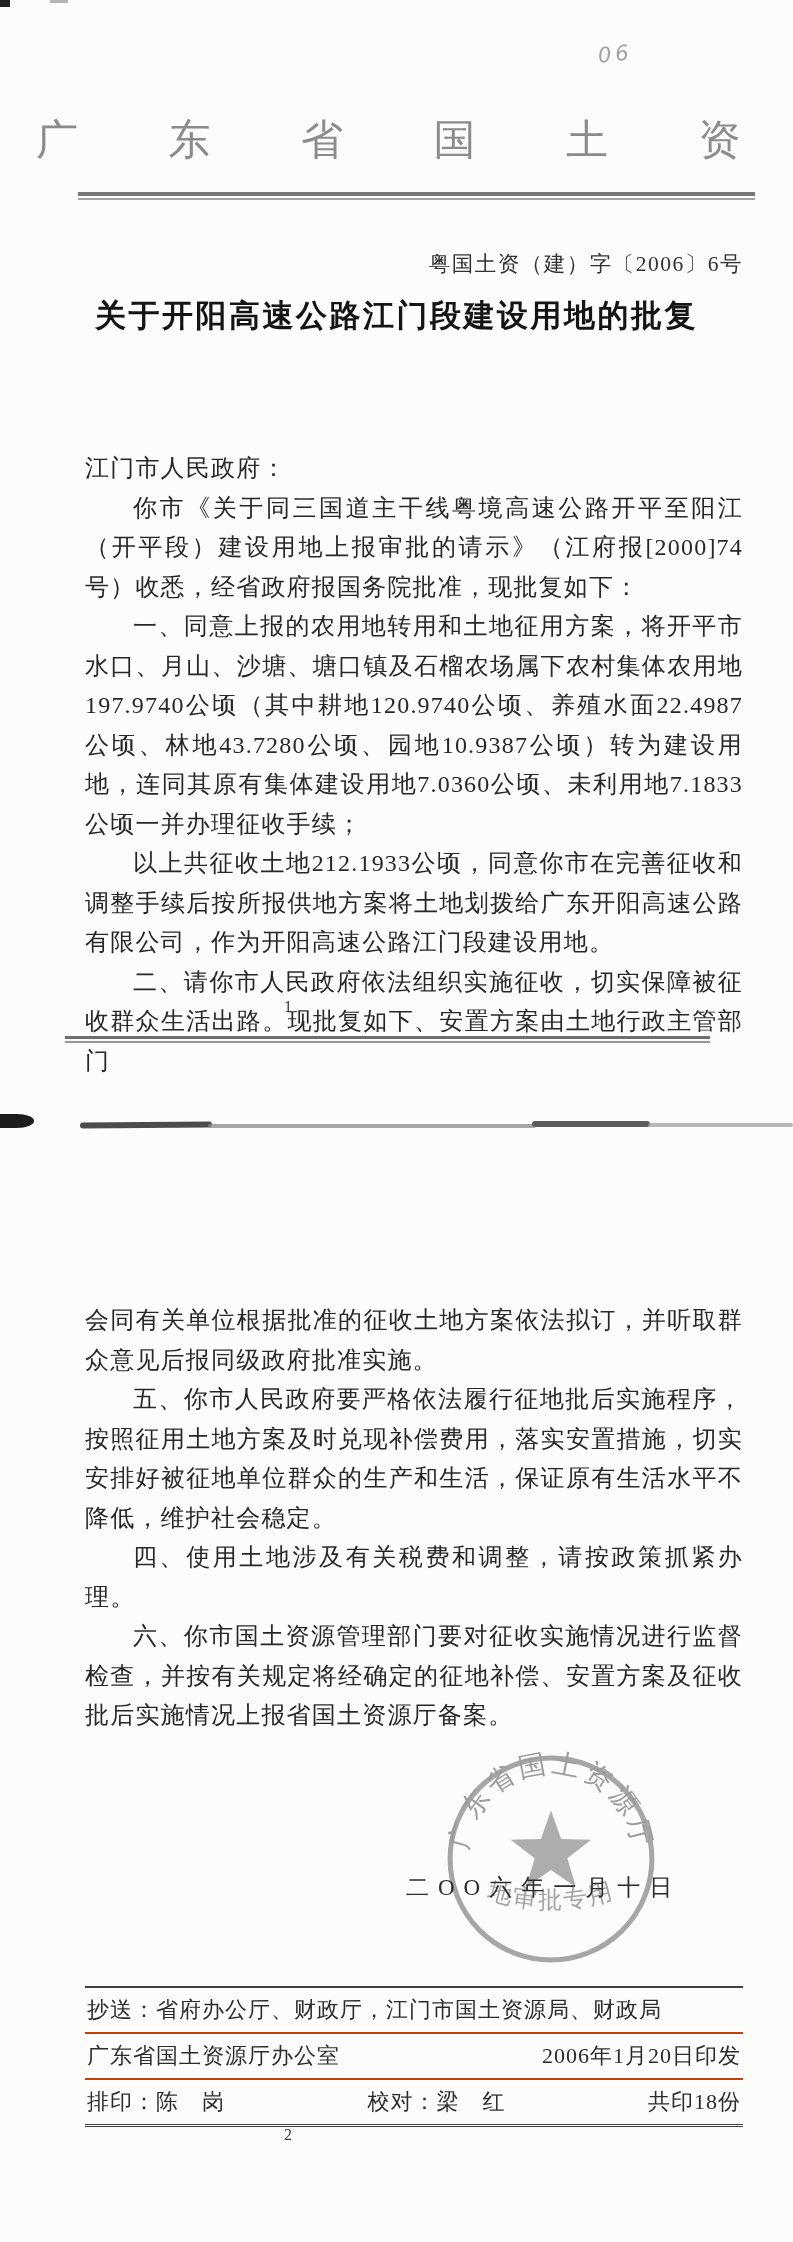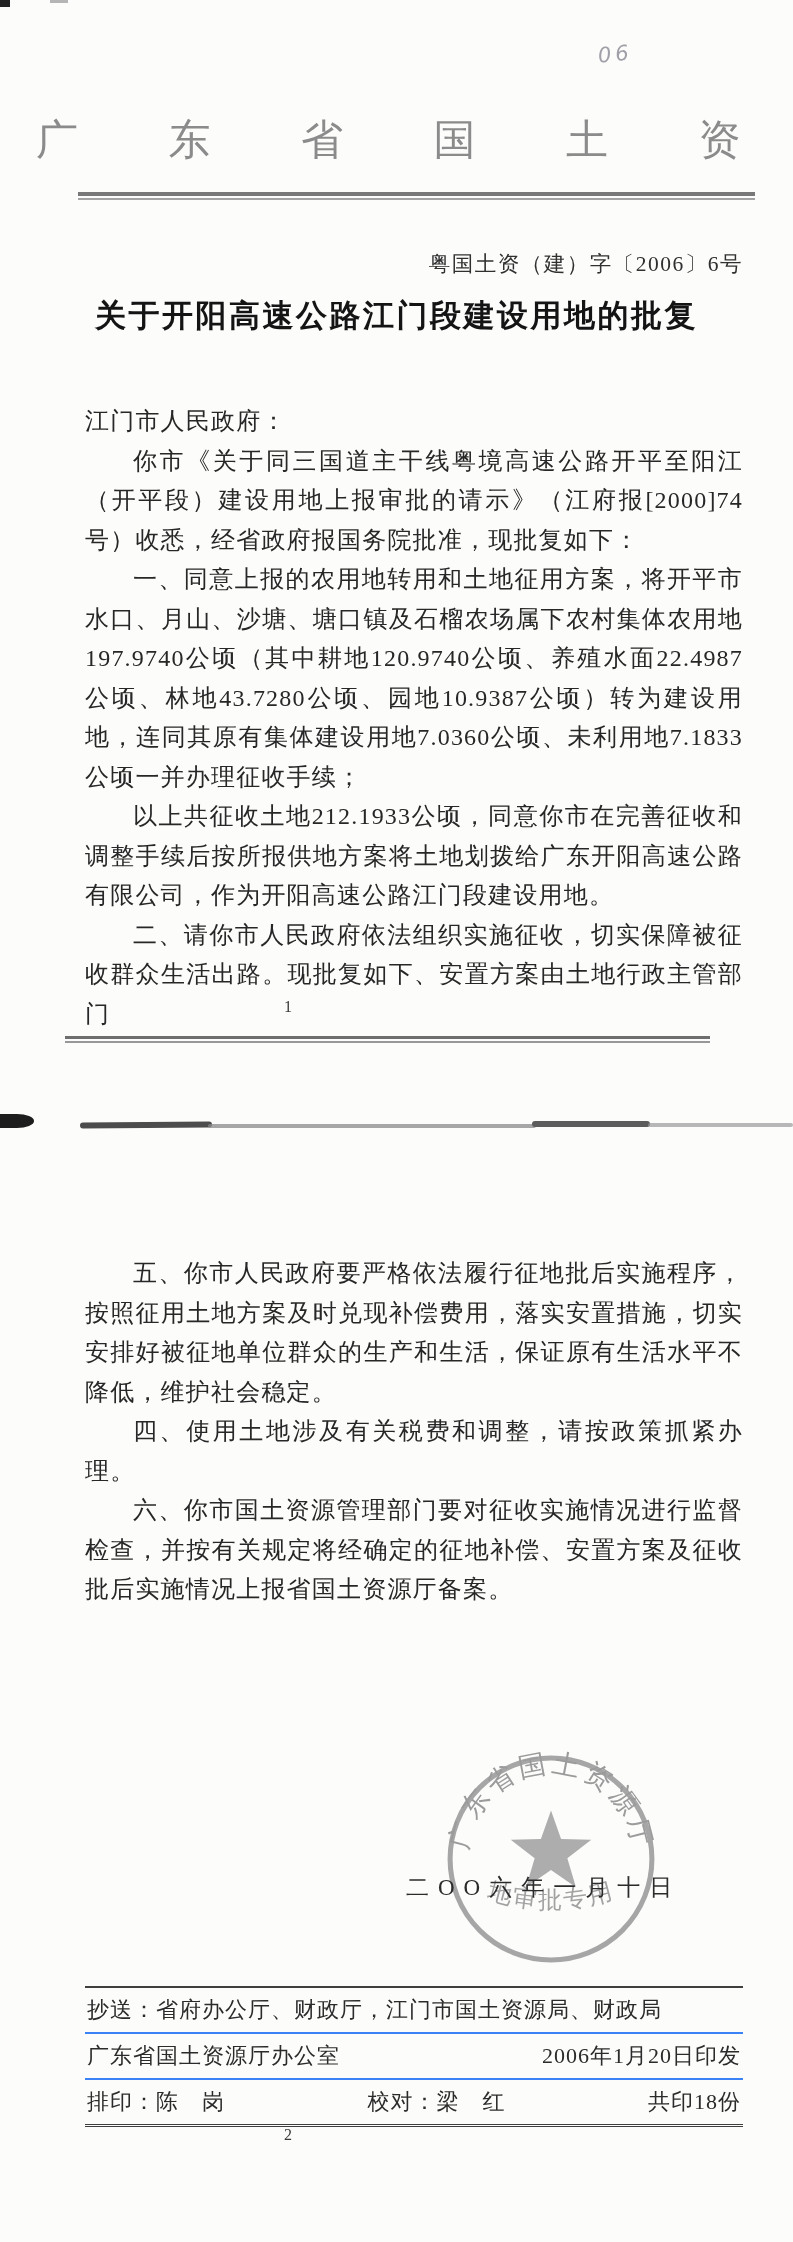--- a/index.html
+++ b/index.html
@@ -36,21 +36,21 @@
   }
   .doc-title{
     left:0;top:295px;width:793px;text-align:center;
     font-size:31px;font-weight:bold;letter-spacing:2.5px;color:#141414;
   }
 
   
   .body-text{
     left:85px;width:658px;
     font-size:24px;line-height:39.5px;letter-spacing:1.2px;
-    color:#272727;text-align:justify;
+    color:#272727;text-align:justify;margin-top:47px;
   }
   .body-p1{top:402px;}
   .body-p2{top:1254px;}
   .para{margin:0;}
   .para.indent{text-indent:2em;}
 
   .page-num{font-size:16px;color:#3a3a3a;letter-spacing:0;}
   .page-num-1{left:284px;top:998px;}
   .page-num-2{left:284px;top:2126px;}
 
@@ -67,21 +67,21 @@
   
   .seal{left:440px;top:1748px;width:222px;height:222px;}
   .seal svg{width:100%;height:100%;}
   .seal-date{
     left:406px;top:1872px;z-index:5;
     font-size:23px;letter-spacing:9px;color:#2b2b2b;white-space:nowrap;
   }
 
   
   .footer{left:85px;top:1986px;width:658px;font-size:22px;color:#2b2b2b;letter-spacing:1px;}
-  .f-row{border-bottom:2px solid #3b82f6;padding:8px 2px;line-height:28px;box-sizing:border-box;}
+  .f-row{border-bottom:2px solid #c2410c;padding:8px 2px;line-height:28px;box-sizing:border-box;}
   .f-row.first{border-top:2px solid #3f3f3f;}
   .f-flex{display:flex;justify-content:space-between;align-items:baseline;gap:15px;}
   .f-row.last{border-bottom:3px double #3f3f3f;}
 </style>
 </head>
 <body>
 
 <div class="abs corner-mark"></div>
 <div class="abs corner-mark2"></div>
 <div class="abs handwritten">06</div>
@@ -108,20 +108,21 @@
 <div class="abs p1-edge-a"></div>
 <div class="abs p1-edge-b"></div>
 <div class="abs smudge sm1"></div>
 <div class="abs smudge sm2"></div>
 <div class="abs smudge sm3"></div>
 <div class="abs smudge sm4"></div>
 <div class="abs smudge sm5"></div>
 
 <div class="abs body-text body-p2">
 
+<p class="para">会同有关单位根据批准的征收土地方案依法拟订，并听取群众意见后报同级政府批准实施。</p>
     <p class="para indent">五、你市人民政府要严格依法履行征地批后实施程序，按照征用土地方案及时兑现补偿费用，落实安置措施，切实安排好被征地单位群众的生产和生活，保证原有生活水平不降低，维护社会稳定。</p>
     <p class="para indent">四、使用土地涉及有关税费和调整，请按政策抓紧办理。</p>
     <p class="para indent">六、你市国土资源管理部门要对征收实施情况进行监督检查，并按有关规定将经确定的征地补偿、安置方案及征收批后实施情况上报省国土资源厅备案。</p>
   </div>
 
 <div class="abs seal">
   <svg viewBox="0 0 220 220">
     <circle cx="110" cy="110" r="100" fill="none" stroke="#a6a6a6" stroke-width="5"></circle>
     <polygon points="110,62 120,90.2 149.9,91 126.2,109.3 134.7,138 110,121 85.3,138 93.8,109.3 70.1,91 100,90.2" fill="#adadad"></polygon>
     <path id="sealArcTop" d="M 33 135 A 82 82 0 1 1 187 135" fill="none"></path>

